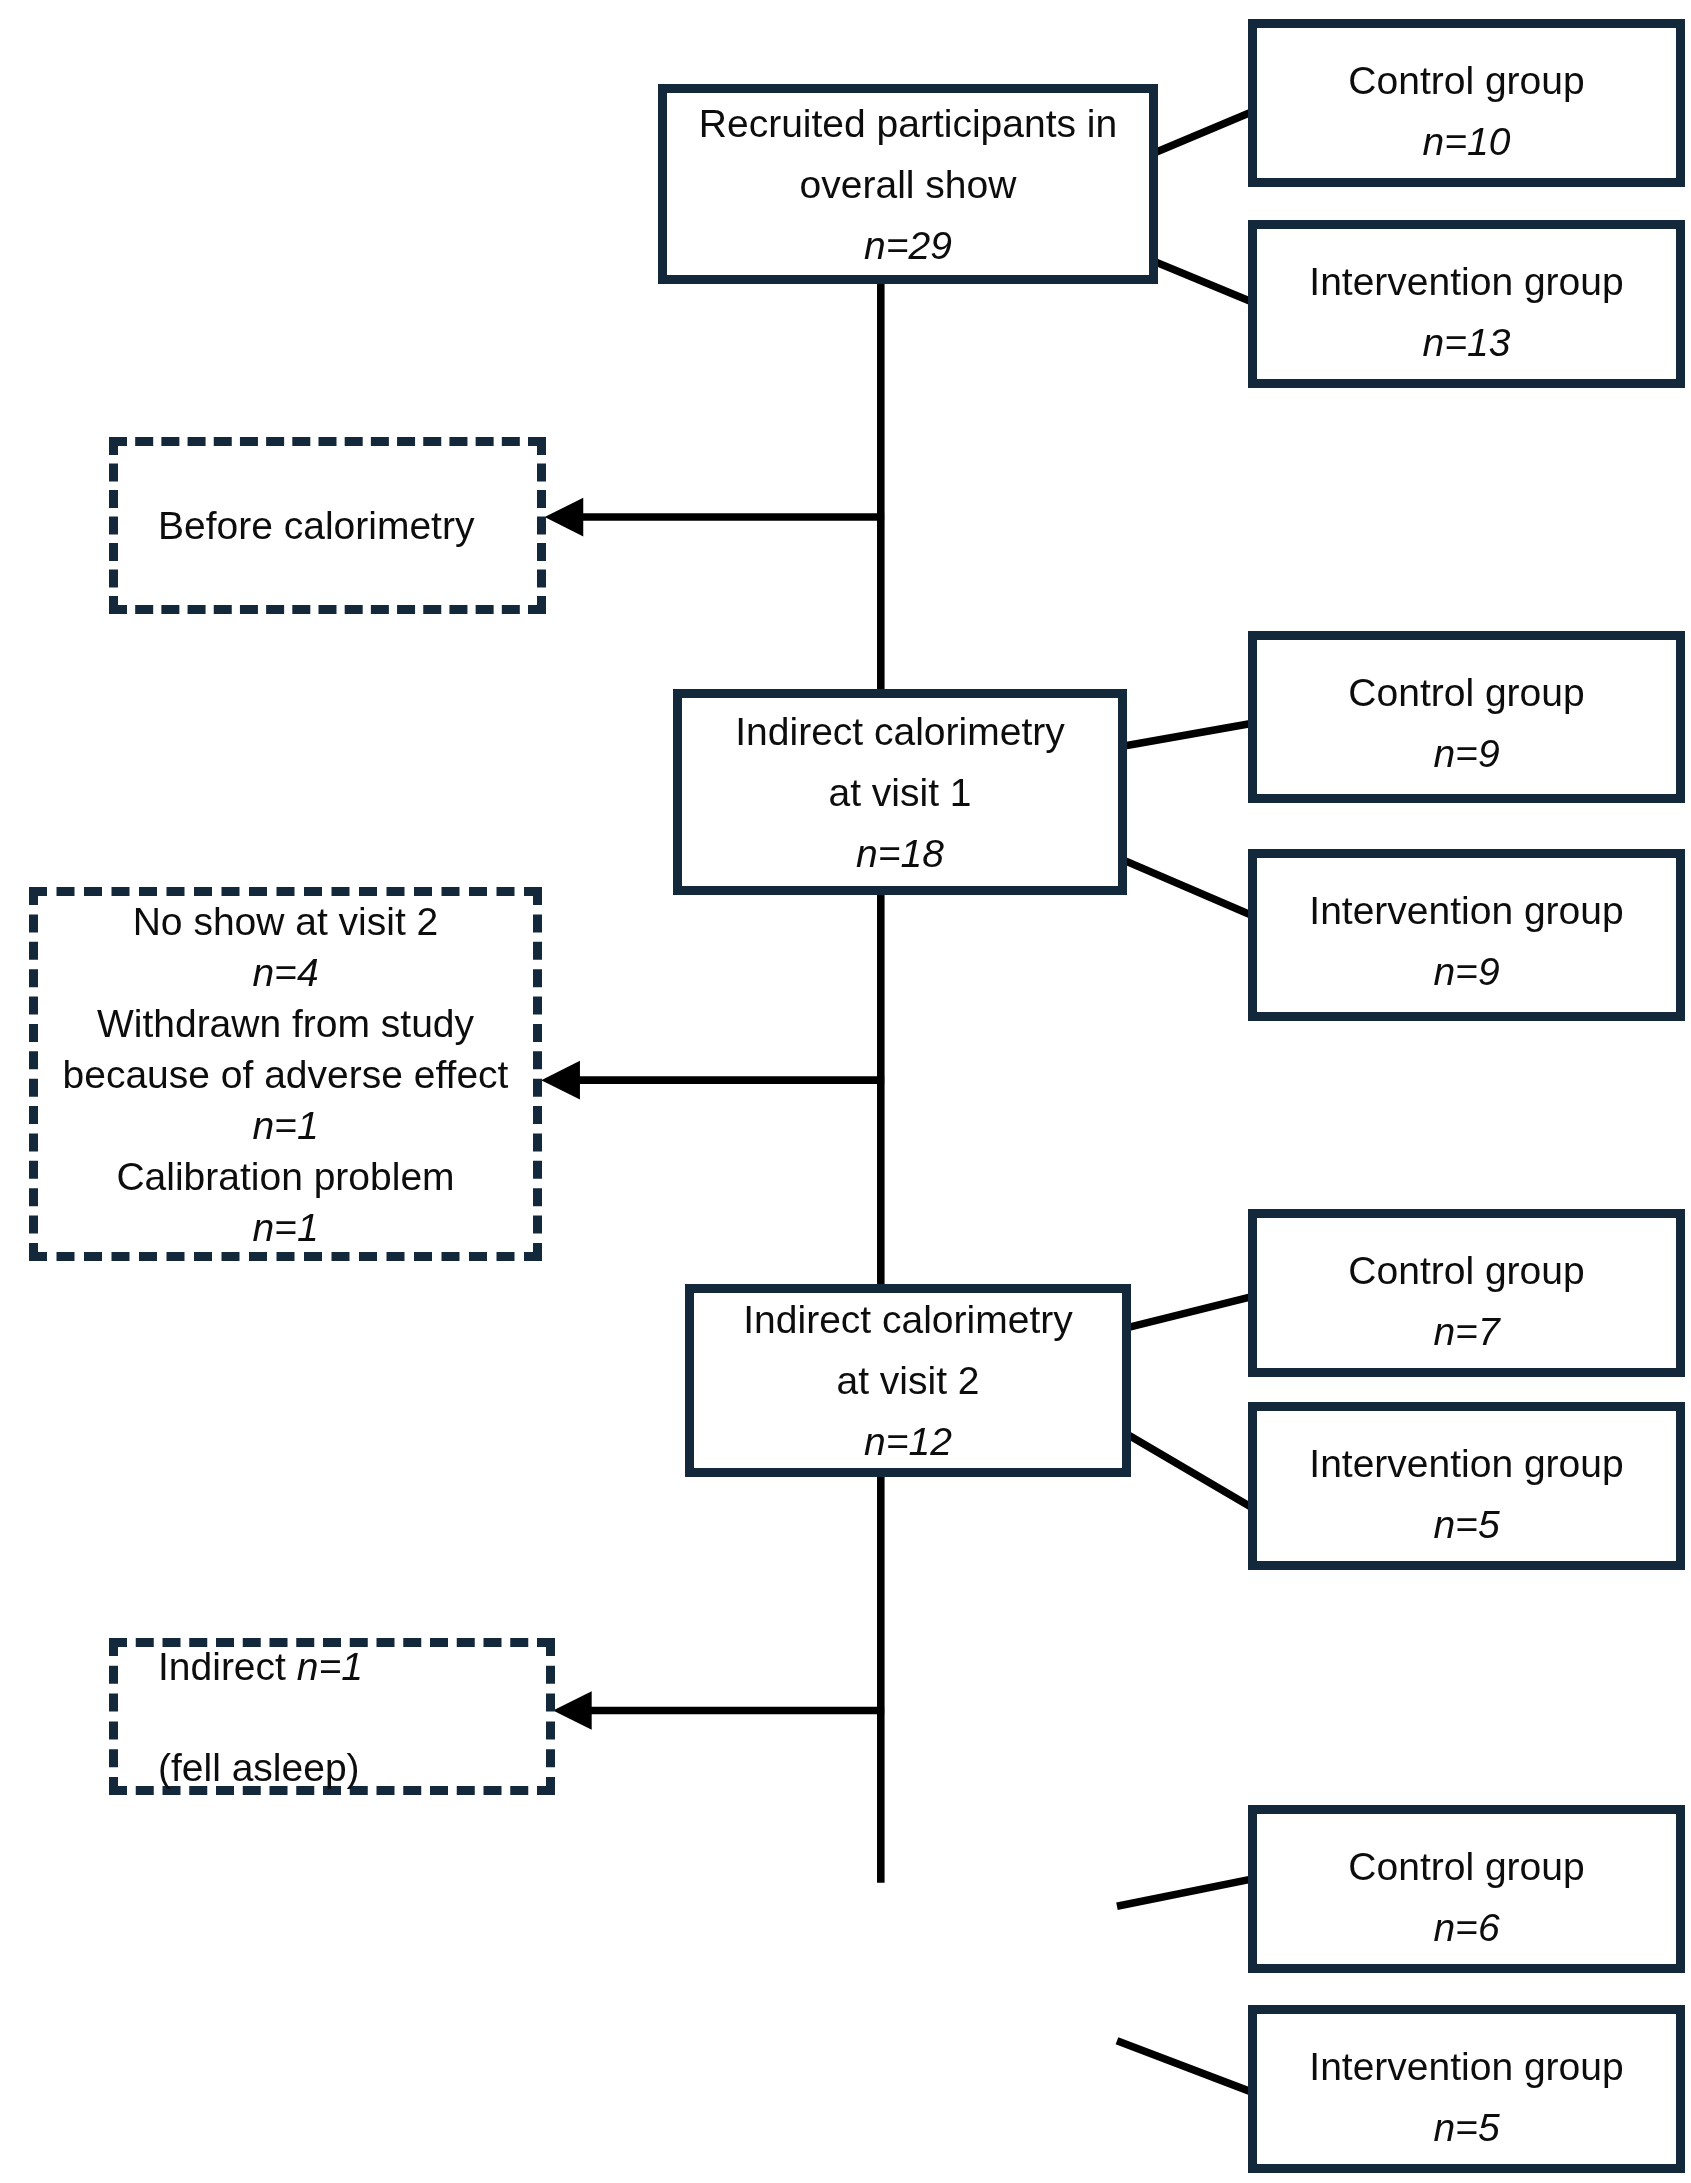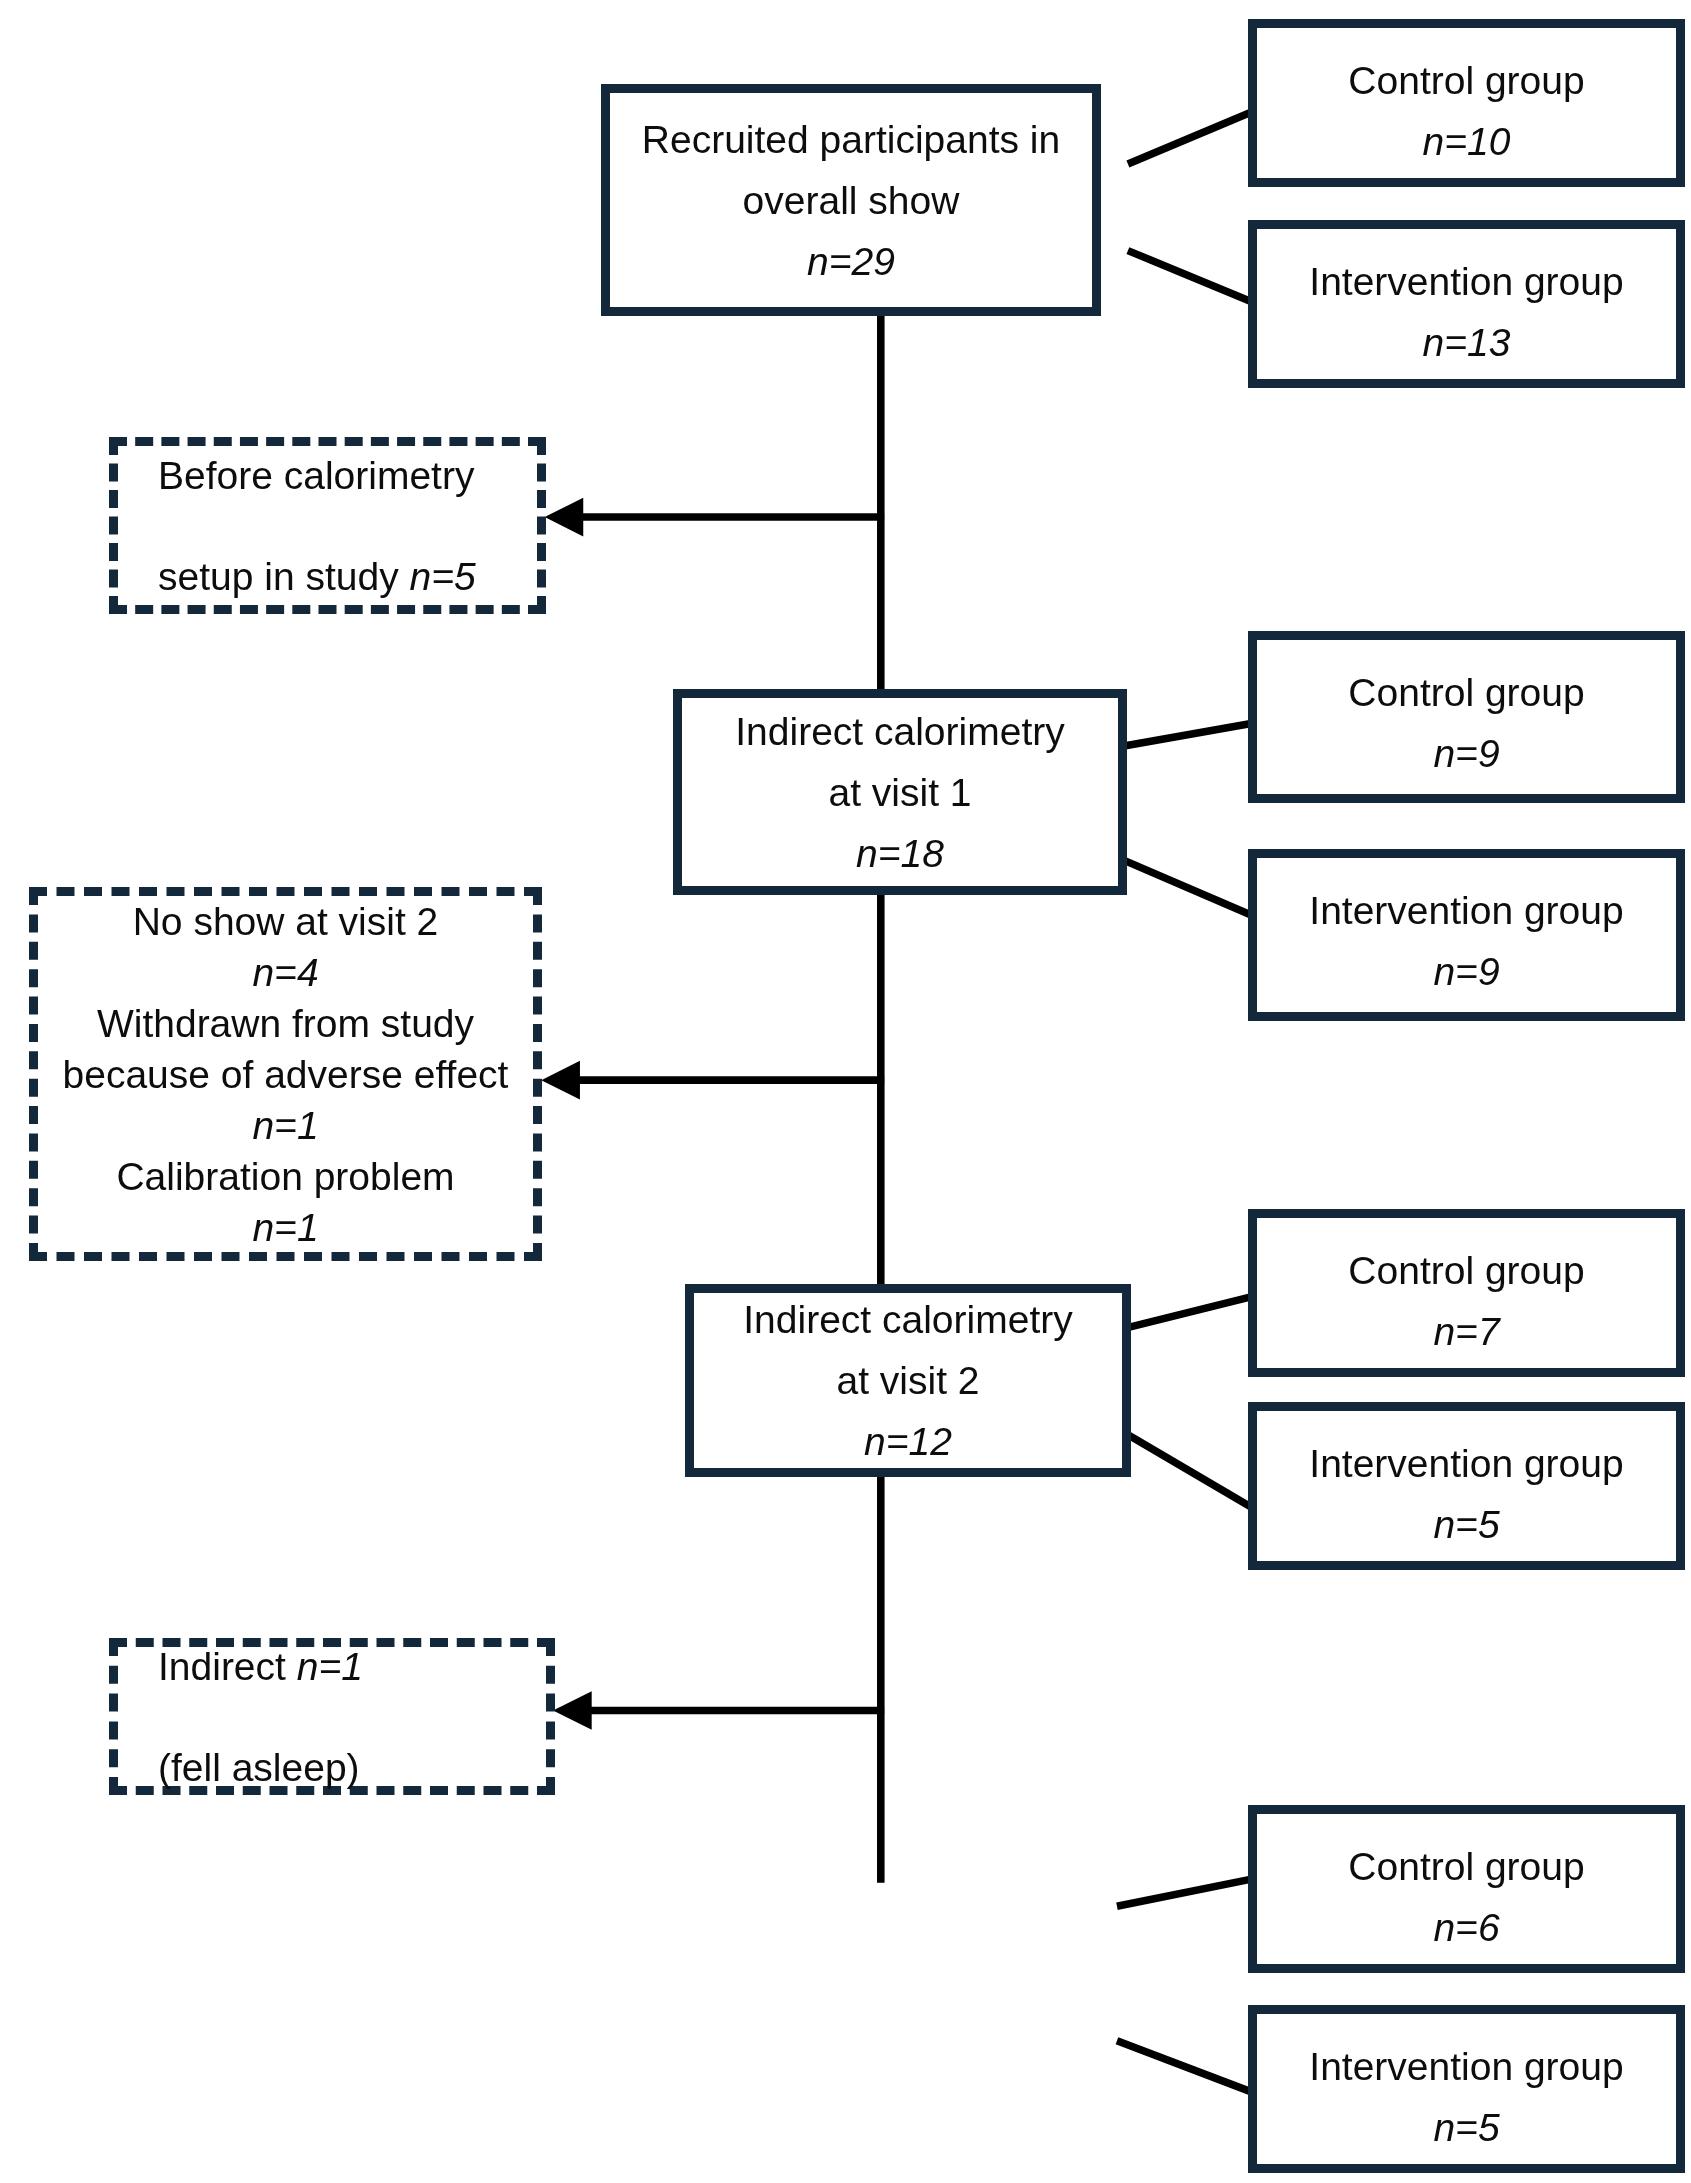--- a/index.html
+++ b/index.html
@@ -67,21 +67,21 @@
     <line x1="1342" y1="195" x2="1492" y2="132" stroke="#000000" stroke-width="9"></line>
     <line x1="1342" y1="298" x2="1492" y2="360" stroke="#000000" stroke-width="9"></line>
     <line x1="1334" y1="888" x2="1492" y2="860" stroke="#000000" stroke-width="9"></line>
     <line x1="1334" y1="1022" x2="1492" y2="1090" stroke="#000000" stroke-width="9"></line>
     <line x1="1339" y1="1580" x2="1492" y2="1542" stroke="#000000" stroke-width="9"></line>
     <line x1="1339" y1="1705" x2="1492" y2="1795" stroke="#000000" stroke-width="9"></line>
     <line x1="1329" y1="2268" x2="1492" y2="2235" stroke="#000000" stroke-width="9"></line>
     <line x1="1329" y1="2428" x2="1492" y2="2490" stroke="#000000" stroke-width="9"></line>
   </svg>
 
-  <div class="box" style="left:601px;top:84px;width:500px;height:232px">
+  <div class="box" style="left:658px;top:84px;width:500px;height:200px">
     <div class="line">Recruited participants in</div>
     <div class="line">overall show</div>
     <div class="line n">n=29</div>
   </div>
 
   <div class="box" style="left:673px;top:689px;width:454px;height:206px">
     <div class="line">Indirect calorimetry</div>
     <div class="line">at visit 1</div>
     <div class="line n">n=18</div>
   </div>
@@ -124,21 +124,20 @@
     <div class="line">Control group</div>
     <div class="line n">n=6</div>
   </div>
   <div class="box group-box" style="left:1248px;top:2005px;width:437px;height:168px">
     <div class="line">Intervention group</div>
     <div class="line n">n=5</div>
   </div>
 
   <div class="box dashed left-align" style="left:109px;top:437px;width:437px;height:177px">
     <div class="line">Before calorimetry</div>
-    <div class="line"><span>setup in study</span> <span class="n-inline">n=5</span></div>
   </div>
 
   <div class="box dashed dashed-big" style="left:29px;top:887px;width:513px;height:374px">
     <div class="line">No show at visit 2</div>
     <div class="line n">n=4</div>
     <div class="line">Withdrawn from study</div>
     <div class="line">because of adverse effect</div>
     <div class="line n">n=1</div>
     <div class="line">Calibration problem</div>
     <div class="line n">n=1</div>

